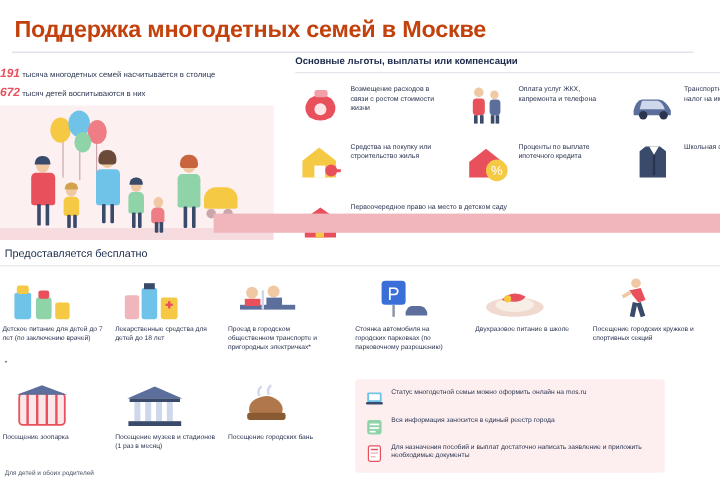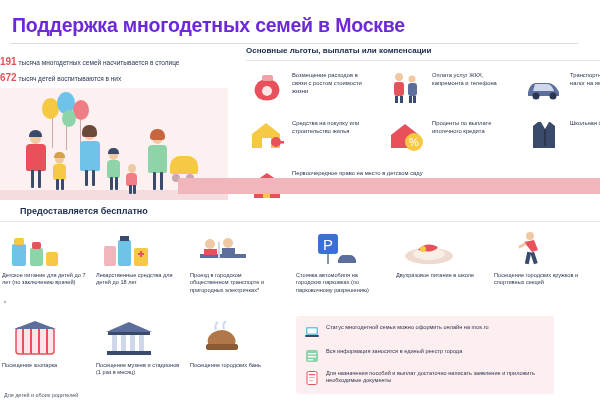--- a/index.html
+++ b/index.html
@@ -9,29 +9,29 @@
     font-family:"Liberation Sans", sans-serif;
     background:#ffffff;
     overflow:hidden;
     position:relative;
   }
   .page { position:relative; width:600px; height:408px; background:#fff; }
 
   
   .title {
     position:absolute; left:12px; top:14px; width:560px;
-    font-size:19.5px; font-weight:bold; color:#6d28d9; letter-spacing:-0.2px;
+    font-size:19.5px; font-weight:bold; color:#c2410c; letter-spacing:-0.2px;
   }
   .title-rule {
     position:absolute; left:10px; top:43px; width:568px; height:1px; background:#d9dde6;
   }
 
   
   .stat { position:absolute; font-size:6.5px; color:#2b3550; line-height:1.25; }
-  .stat .big { font-size:10px; font-weight:bold; color:#e8505b; }
+  .stat .big { font-size:10px; font-weight:bold; color:#e8505b;font-style:italic; }
   .stat1 { left:0px; top:56px; width:225px; }
   .stat2 { left:0px; top:72px; width:225px; }
 
   
   .hero {
     position:absolute; left:0px; top:88px; width:228px; height:112px;
     background:#fdf0f1; overflow:hidden;
   }
   .hero .ground { position:absolute; left:0; bottom:0; width:228px; height:10px; background:#f6dcdf; }
   .balloon { position:absolute; border-radius:50%; }
@@ -49,21 +49,21 @@
   .btext {
     position:absolute; left:46px; top:2px; font-size:5.8px; color:#2b3550; line-height:1.35;
   }
 
   
   .band {
     position:absolute; left:178px; top:178px; width:422px; height:16px; background:#f0b6bc;
   }
 
   
-  .free-head { position:absolute; left:20px; top:206px; font-size:9px; font-weight:bold; color:#1b2a4a; }
+  .free-head { position:absolute; left:4px; top:206px; font-size:9px; font-weight:normal; color:#1b2a4a; }
   .free-rule { position:absolute; left:0px; top:221px; width:600px; height:1px; background:#e3e6ec; }
 
   .fitem { position:absolute; }
   .ficon { position:absolute; left:0; top:0; width:66px; height:42px; }
   .ftext { position:absolute; left:0; top:44px; width:86px; font-size:5.6px; color:#2b3550; line-height:1.3; }
 
   
   .panel {
     position:absolute; left:296px; top:316px; width:258px; height:78px;
     background:#fdeff0; border-radius:3px;

